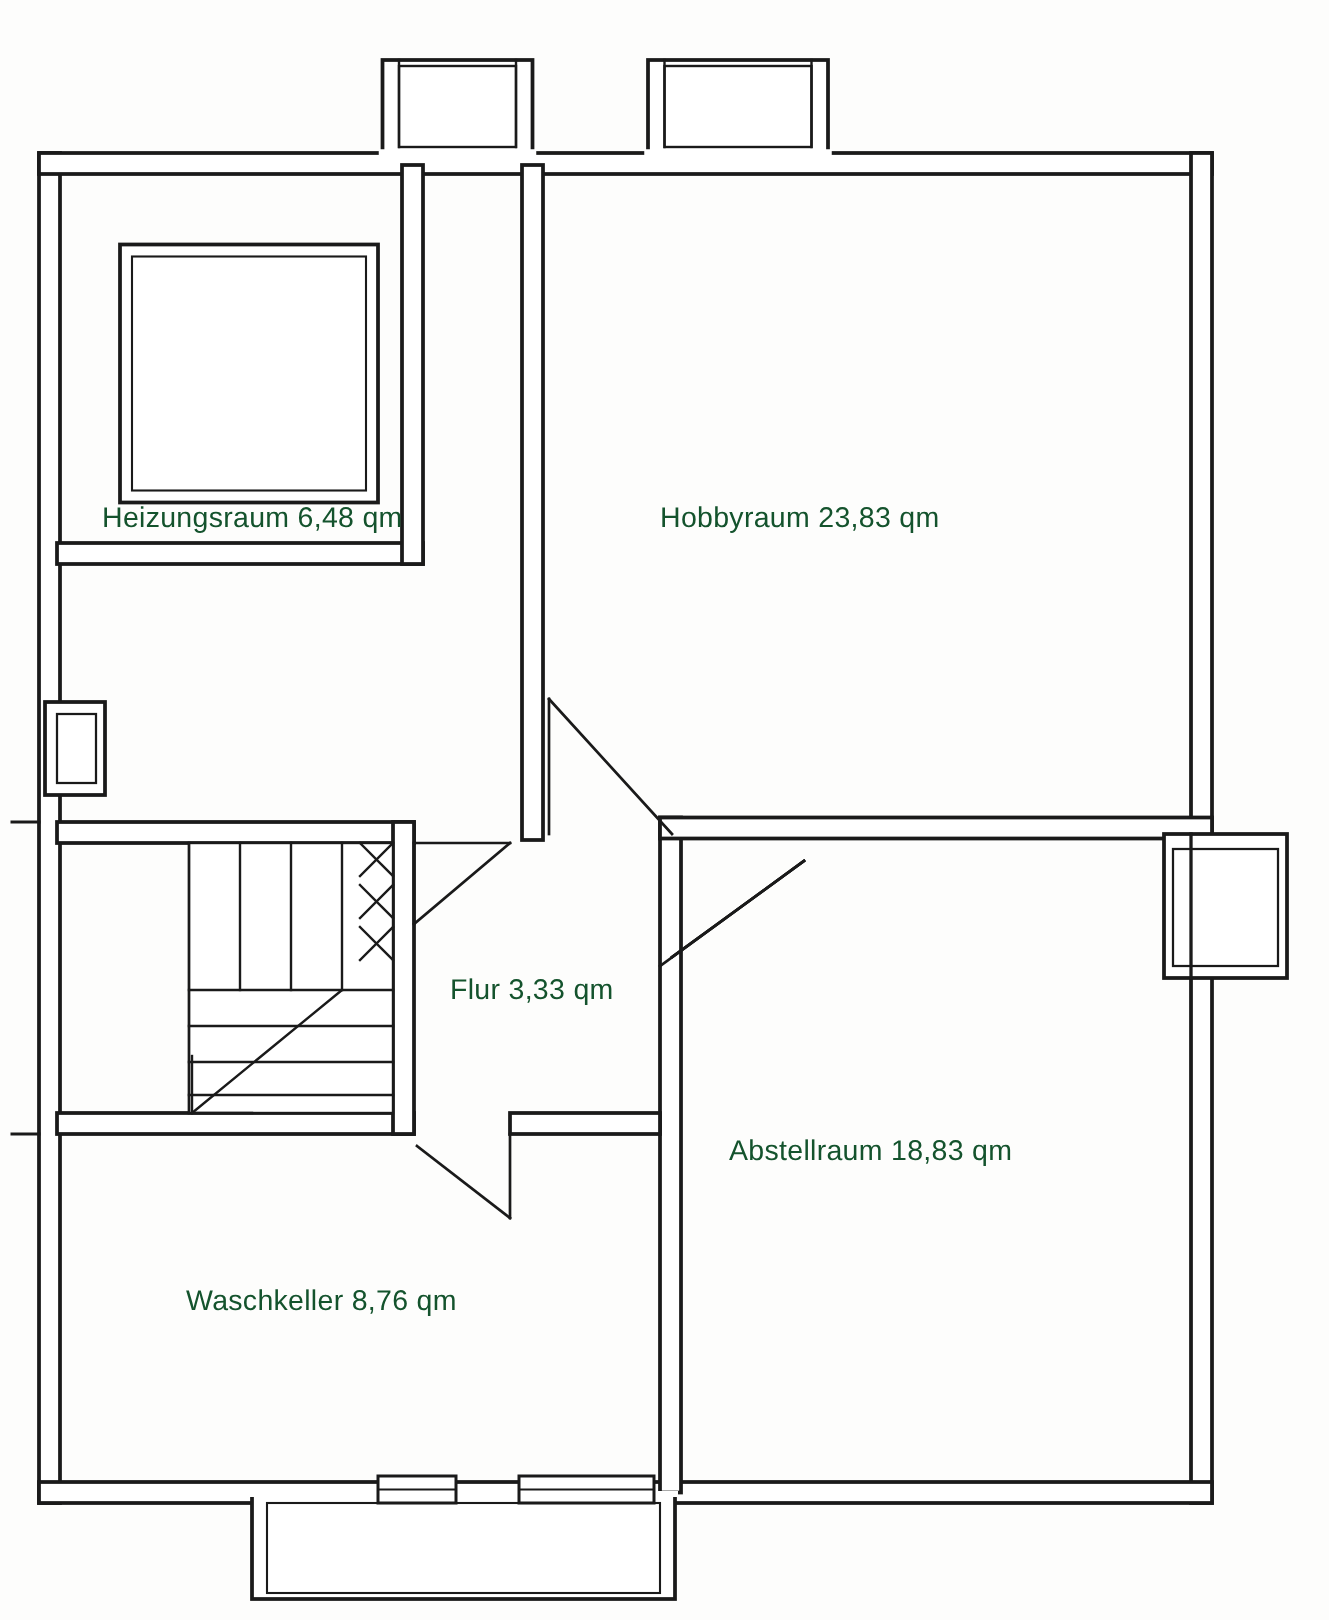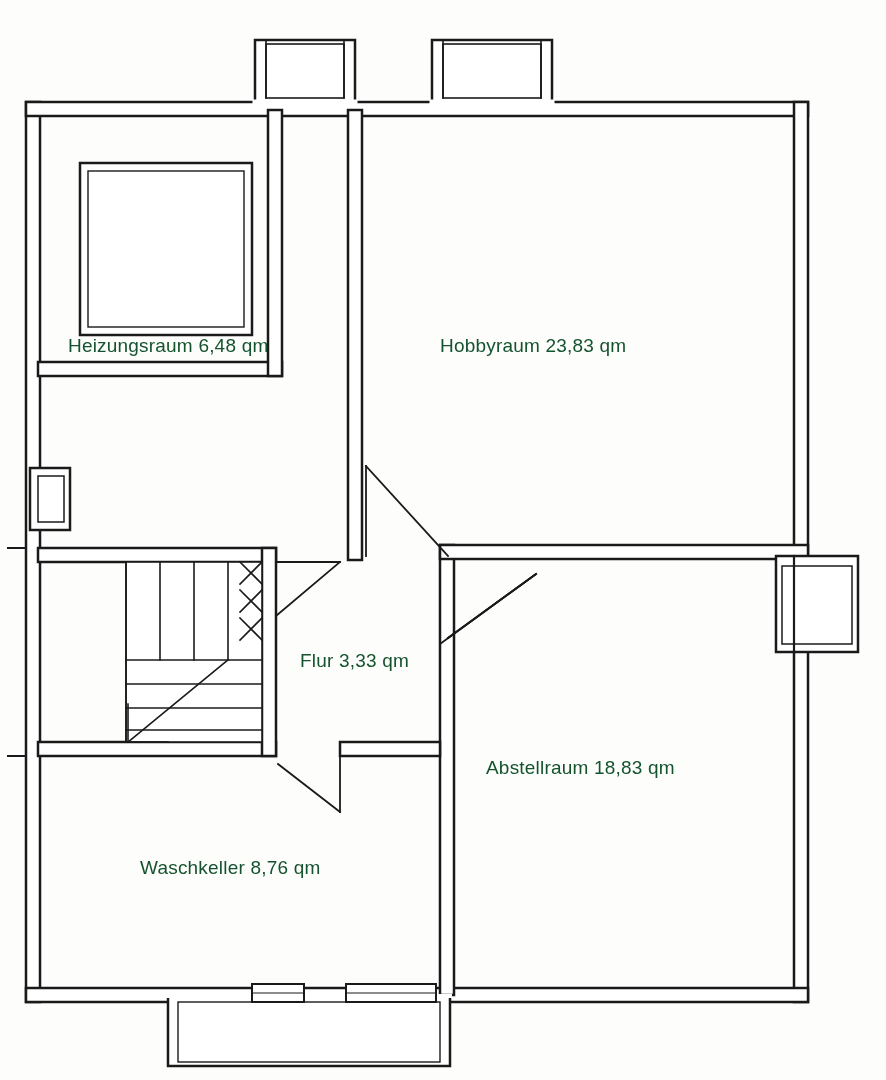--- a/index.html
+++ b/index.html
@@ -191,15 +191,15 @@
   </svg>
 
   <div class="room-label" style="left:68px; top:335px;">Heizungsraum 6,48 qm</div>
 
   <div class="room-label" style="left:440px; top:335px;">Hobbyraum 23,83 qm</div>
 
   <div class="room-label" style="left:300px; top:650px;">Flur 3,33 qm</div>
 
   <div class="room-label" style="left:486px; top:757px;">Abstellraum 18,83 qm</div>
 
-  <div class="room-label" style="left:140px; top:857px;">Waschkeller 8,76 qm</div>
+  <div class="room-label" style="left:124px; top:857px;">Waschkeller 8,76 qm</div>
 
 </div>
 
 </body></html>

